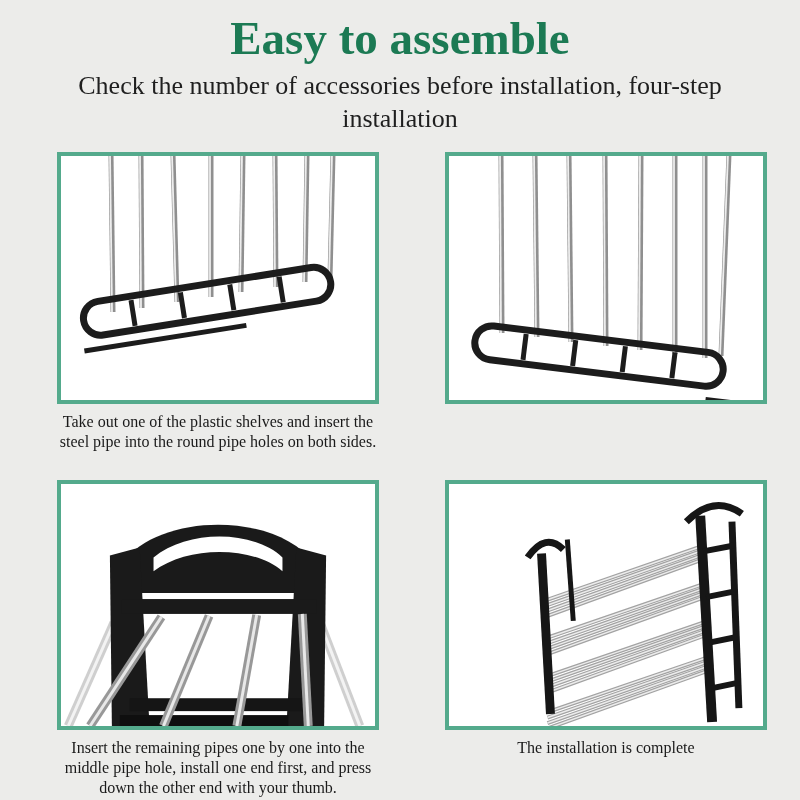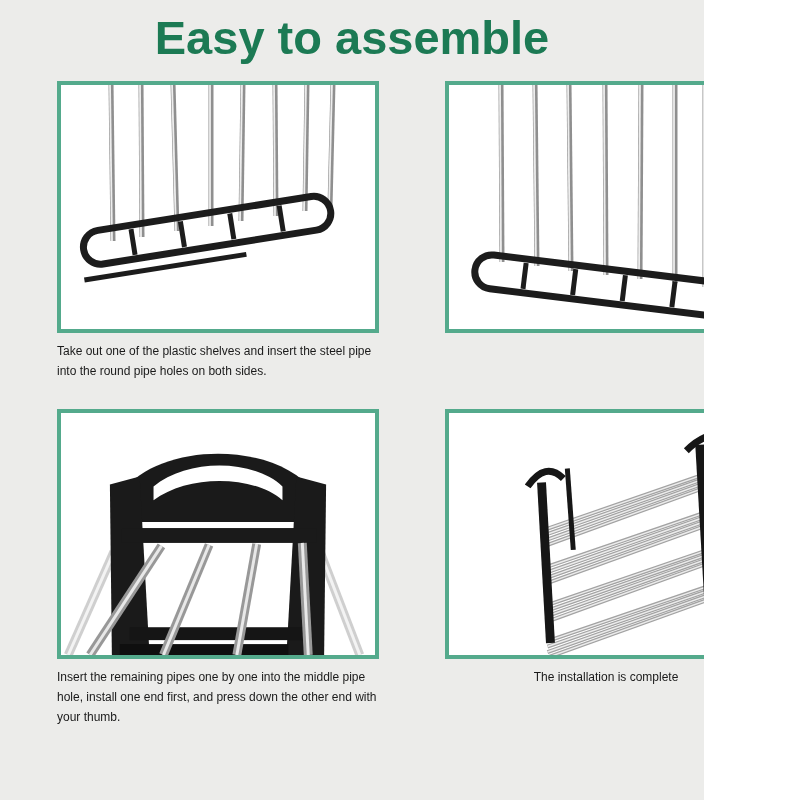--- a/index.html
+++ b/index.html
@@ -1,21 +1,21 @@
 <!DOCTYPE html>
 <html><head>
 <meta charset="utf-8">
 <style>
   html,body{margin:0;padding:0;}
   .page{
     position:relative;
-    width:704px;height:800px;
+    width:800px;height:800px;
     background:#ececea;
     overflow:hidden;
-    font-family:Liberation Sans, sans-serif;
+    font-family:Liberation Serif, serif;
   }
   .header{ text-align:center; padding-top:12px; }
   .title{
     margin:0;
     font-size:47px;
     font-weight:700;
     letter-spacing:0px;
     color:#1c7a54;
     line-height:1.12;
   }
@@ -39,37 +39,39 @@
     width:322px;height:252px;
     background:#ffffff;
     border:4px solid #54aa8c;
   }
   .row2 .panel{ height:250px; }
   .panel svg{ display:block; width:100%; height:100%; }
   .caption{
     margin:8px auto 4px;
     max-width:342px;
     min-height:64px;
-    font-size:12px;
+    font-size:16px;
     line-height:20px;
+    text-align:center;
     color:#1a1a1a;
   }
   .pipe{ stroke:#8f8f8f; stroke-width:5; fill:none; }
   .pipe-hl{ stroke:#ededed; stroke-width:1.8; fill:none; }
   .frame{ stroke:#1c1c1c; stroke-width:7; fill:none; }
   .bar{ stroke:#1c1c1c; stroke-width:5; fill:none; }
   .plastic{ fill:#1a1a1a; }
 </style>
 </head>
 <body>
 
 <div class="page">
 
   <div class="header">
     <h1 class="title">Easy to assemble</h1>
+    <div class="subtitle">Check the number of accessories before installation, four-step installation</div>
   </div>
 
   <div class="grid">
 
     <div class="cell row1">
       <div class="panel">
         <svg viewBox="0 0 314 244">
           <g>
             <line class="pipe" x1="50" y1="-2" x2="52" y2="156"></line>
               <line class="pipe-hl" x1="49" y1="-2" x2="51" y2="156"></line>

